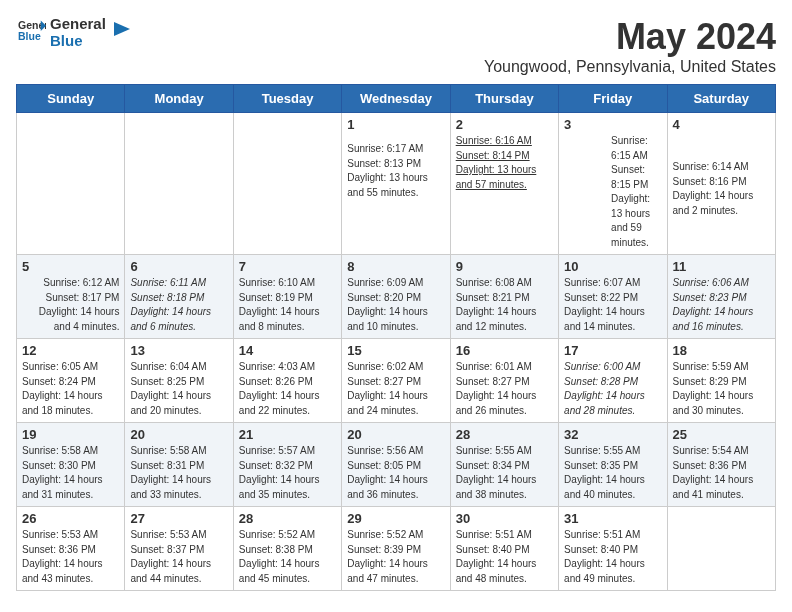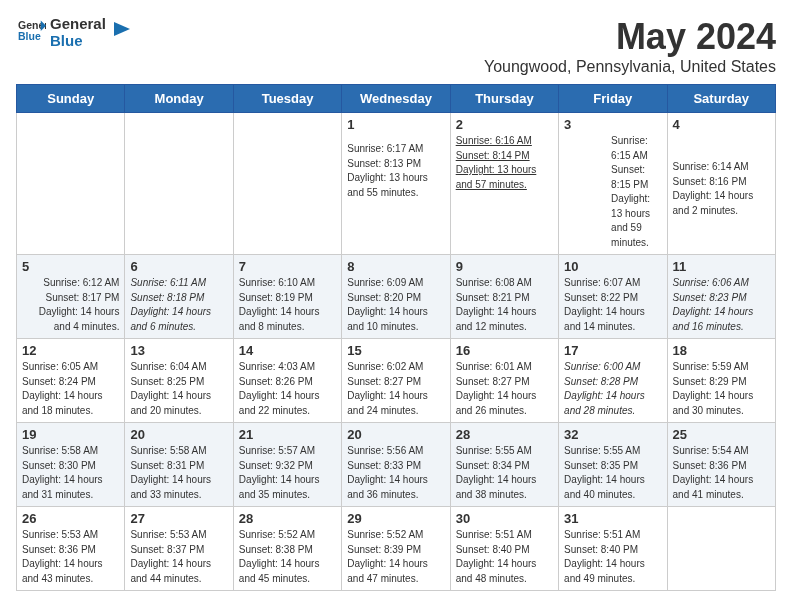--- a/index.html
+++ b/index.html
@@ -273,28 +273,28 @@
         <td>
           <div class="day-num">20</div>
           <div class="day-info" style="white-space: pre-line;">Sunrise: 5:58 AM
 Sunset: 8:31 PM
 Daylight: 14 hours
 and 33 minutes.</div>
         </td>
         <td>
           <div class="day-num">21</div>
           <div class="day-info" style="white-space: pre-line;">Sunrise: 5:57 AM
-Sunset: 9:32 PM
+Sunset: 8:32 PM
 Daylight: 14 hours
 and 35 minutes.</div>
         </td>
         <td>
           <div class="day-num">20</div>
           <div class="day-info" style="white-space: pre-line;">Sunrise: 5:56 AM
-Sunset: 8:33 PM
+Sunset: 8:05 PM
 Daylight: 14 hours
 and 36 minutes.</div>
         </td>
         <td>
           <div class="day-num">28</div>
           <div class="day-info" style="white-space: pre-line;">Sunrise: 5:55 AM
 Sunset: 8:34 PM
 Daylight: 14 hours
 and 38 minutes.</div>
         </td>

